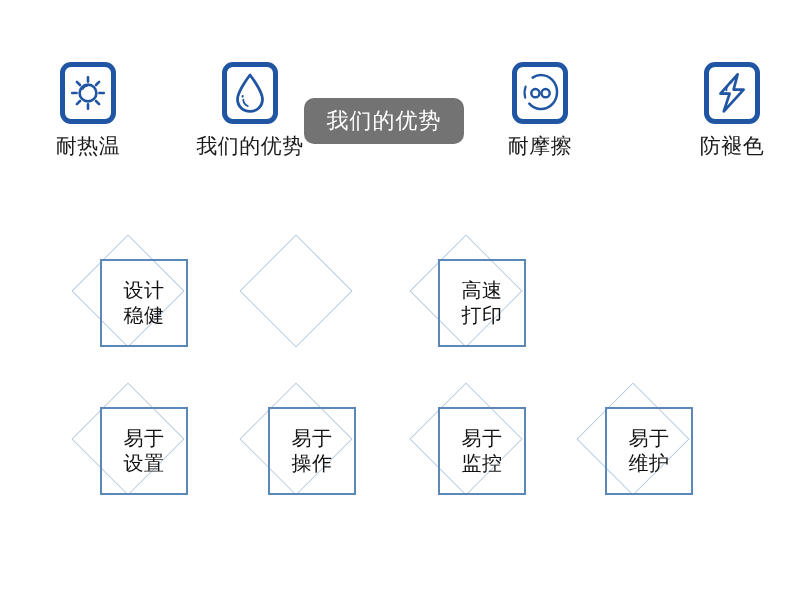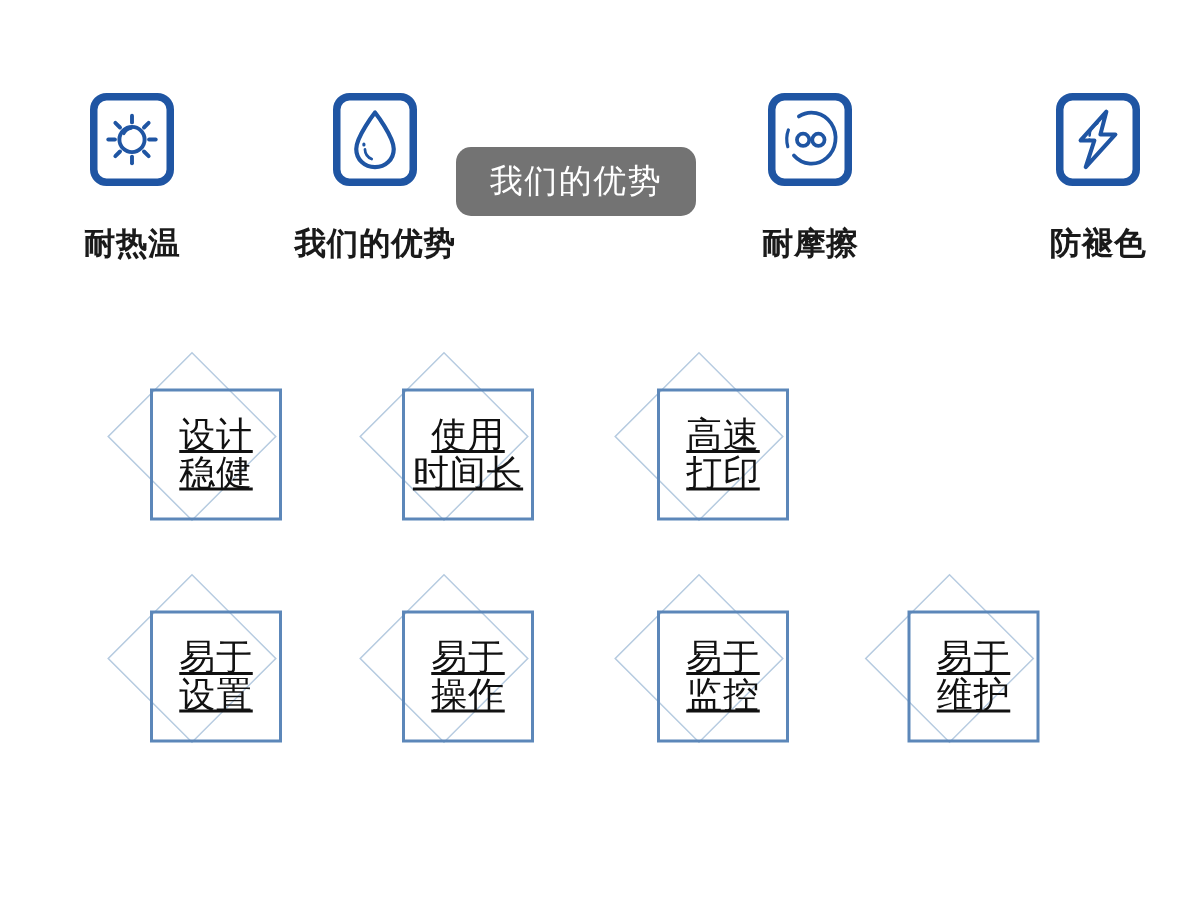--- a/index.html
+++ b/index.html
@@ -49,27 +49,27 @@
     display: flex;
     align-items: center;
     justify-content: center;
   }
 
   .feature-icon-box svg {
     display: block;
   }
 
   .feature-label {
-    margin-top: 28px;
+    margin-top: 11px;
     font-size: 21px;
     line-height: 1;
     color: #1a1a1a;
     letter-spacing: 0.5px;
     white-space: nowrap;
-    font-weight: 700;
+    font-weight: 400;
   }
 
   
   .center-badge {
     position: absolute;
     left: 304px;
     top: 98px;
     width: 160px;
     height: 46px;
     background: #737373;
@@ -122,26 +122,25 @@
     border: 2px solid #5c87b9;
     box-sizing: border-box;
     background: transparent;
     display: flex;
     flex-direction: column;
     align-items: center;
     justify-content: center;
   }
 
   .cell-text-line {
-    font-size: 24px;
+    font-size: 20px;
     line-height: 25px;
     color: #111111;
     white-space: nowrap;
     letter-spacing: 0.5px;
-    text-decoration: underline;
   }
 </style>
 </head>
 <body>
 
 <div id="stage">
 
   <div class="feature-row">
 
     <div class="feature" id="feature-0" style="left: 28px; top: 62px;">
@@ -223,24 +222,20 @@
     <div class="cell" id="cell-0-0" style="left: 80px; top: 0px;">
       <div class="cell-diamond"></div>
       <div class="cell-square">
         <div class="cell-text-line">设计</div>
         <div class="cell-text-line">稳健</div>
       </div>
     </div>
 
     <div class="cell" id="cell-0-1" style="left: 248px; top: 0px;">
       <div class="cell-diamond"></div>
-      <div class="cell-square">
-        <div class="cell-text-line">使用</div>
-        <div class="cell-text-line">时间长</div>
-      </div>
     </div>
 
     <div class="cell" id="cell-0-2" style="left: 418px; top: 0px;">
       <div class="cell-diamond"></div>
       <div class="cell-square">
         <div class="cell-text-line">高速</div>
         <div class="cell-text-line">打印</div>
       </div>
     </div>
 

